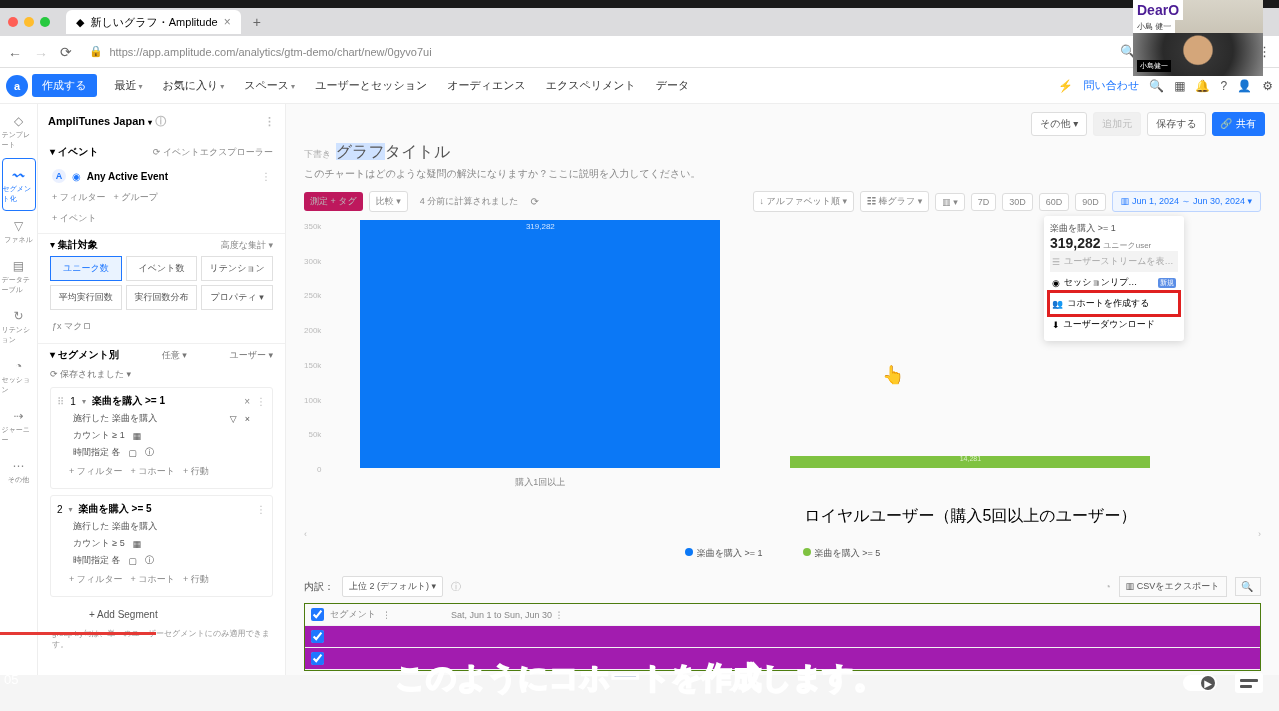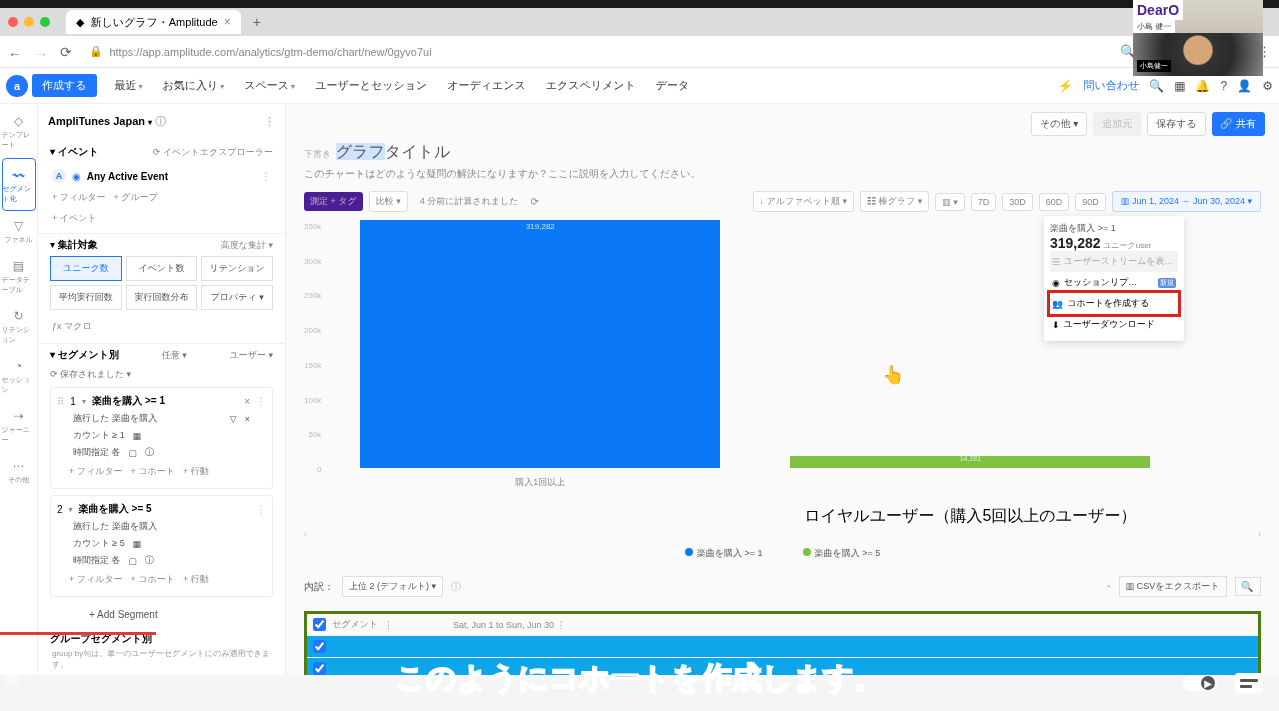--- a/index.html
+++ b/index.html
@@ -69,21 +69,21 @@
 .mt-btn.primary { background: #1f77ff; color: #fff; border-color: #1f77ff; }
 
 .title-area { padding: 6px 18px; }
 .draft-lbl { font-size: 9px; color: #aaa; }
 .chart-title { font-size: 16px; color: #555; }
 .chart-title .sel { background: #cfe2ff; }
 .desc-row { font-size: 10px; color: #888; padding-top: 4px; }
 
 .ctrl-row { display: flex; gap: 6px; padding: 4px 18px 8px; align-items: center; }
 .ctrl-chip { font-size: 9px; padding: 3px 6px; border-radius: 3px; color: #888; }
-.ctrl-chip.light { background: #4c1d95; color: #bbb; }
+.ctrl-chip.light { background: #be185d; color: #bbb; }
 .ctrl-chip.outlined { border: 1px solid #ddd; background: #fff; }
 .ctrl-spacer { flex: 1; }
 .date-chip { font-size: 9px; padding: 3px 8px; border: 1px solid #bcd4ff; color: #1f77ff; background: #f0f6ff; border-radius: 3px; }
 
 .chart-wrap { display: flex; padding: 0 18px; gap: 0; position: relative; }
 .y-axis { display: flex; flex-direction: column; justify-content: space-between; font-size: 8px; color: #bbb; padding: 2px 4px 26px 0; text-align: right; height: 280px; }
 .bar-col { display: flex; flex-direction: column; align-items: center; width: 430px; }
 .bar-blue { width: 360px; height: 248px; background: #0b78f6; position: relative; }
 .bar-blue .toplabel { position: absolute; top: 2px; left: 50%; transform: translateX(-50%); font-size: 8px; color: #cfe4ff; }
 .bar-col .xl { font-size: 9px; color: #888; margin-top: 8px; }
@@ -104,21 +104,21 @@
 
 .pager { display: flex; justify-content: space-between; padding: 2px 18px; font-size: 9px; color: #bbb; }
 .legend-row { display: flex; justify-content: center; gap: 40px; padding: 6px 0 10px; font-size: 9px; color: #555; align-items: center; }
 .legend-row .dot { width: 8px; height: 8px; border-radius: 50%; display: inline-block; margin-right: 4px; }
 .dot.blue { background: #0b78f6; }
 .dot.green { background: #7fc241; }
 
 .table-top { display: flex; padding: 6px 18px; gap: 8px; align-items: center; font-size: 10px; color: #555; }
 .table-top .select { border: 1px solid #ddd; padding: 3px 6px; background: #fff; border-radius: 2px; font-size: 9px; }
 .table-top .spacer { flex: 1; }
-.tbl { margin: 8px 18px; border: 3px solid #4d7c0f; background: #0ea5e9; }
+.tbl { margin: 0 18px; border: 1px solid #4d7c0f; background: #a21caf; }
 .tbl-hdr, .tbl-row { display: flex; font-size: 9px; padding: 4px 6px; border-bottom: 1px solid #f2f2f2; align-items: center; }
 .tbl-hdr { background: #fafafa; color: #888; }
 .tbl .c1 { width: 140px; display: flex; gap: 6px; align-items: center; }
 .tbl .c2 { flex: 1; }
 .tbl input[type=checkbox] { accent-color: #1f77ff; }
 
 
 .progress { position: absolute; bottom: 76px; left: 0; height: 3px; width: 156px; background: #e53935; z-index: 50; }
 .subtitle { position: absolute; bottom: 12px; left: 50%; transform: translateX(-50%); font-size: 30px; font-weight: 700; color: #1b3f8f; -webkit-text-stroke: 2px #fff; z-index: 50; white-space: nowrap; }
 .timestamp { position: absolute; bottom: 24px; left: 4px; color: #fff; font-size: 13px; z-index: 50; }
@@ -333,21 +333,20 @@
             <span>ⓘ</span>
           </div>
         <div class="small-links" style="padding-left:14px;">
           <span>+ フィルター</span>
           <span>+ コホート</span>
           <span>+ 行動</span>
         </div>
       </div>
 
       <div class="add-seg">+ Add Segment</div>
-      <div style="font-size:10px;font-weight:600;padding-top:6px;">グループセグメント別</div>
       <div class="grp-note">group by句は、単一のユーザーセグメントにのみ適用できます。</div>
     </div>
   </div>
 
   <div class="main">
     <div class="main-top">
       <span class="mt-btn"><span>その他</span> ▾</span>
       <span class="mt-btn gray">追加元</span>
       <span class="mt-btn">保存する</span>
       <span class="mt-btn primary">🔗 <span>共有</span></span>

